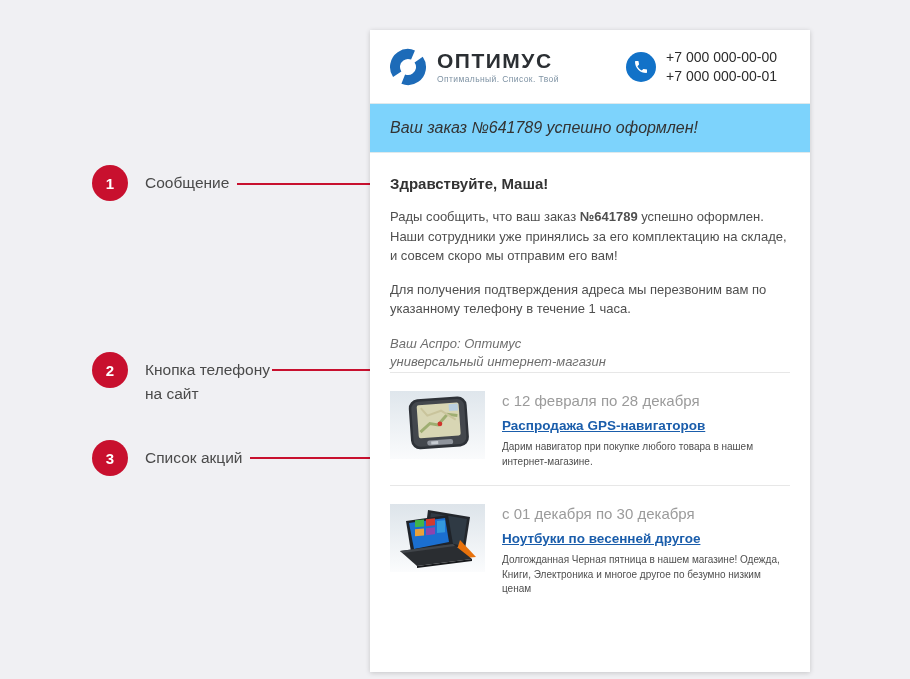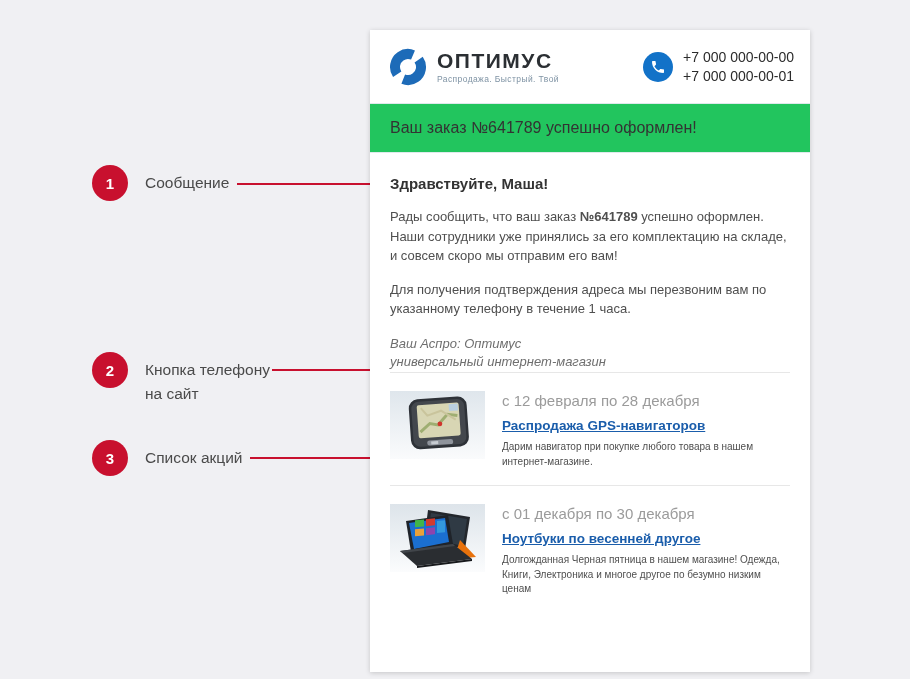--- a/index.html
+++ b/index.html
@@ -30,38 +30,38 @@
 
   
   .email{
     position:absolute;left:370px;top:30px;width:440px;height:642px;
     background:#fff;
     box-shadow:0 1px 5px rgba(0,0,0,.18);
     box-sizing:border-box;
   }
   .email-header{
     display:flex;align-items:center;justify-content:space-between;
-    padding:17px 16px 16px 18px;
+    padding:17px 33px 16px 18px;
   }
   .logo{display:flex;align-items:center;}
   .logo-swirl{width:40px;height:40px;flex:0 0 40px;}
   .logo-textcol{margin-left:9px;}
   .logo-name{font-size:21px;font-weight:bold;color:#2b2f33;letter-spacing:1.5px;line-height:22px;}
   .logo-tagline{font-size:8.5px;color:#7f93a4;letter-spacing:.4px;margin-top:2px;}
   .phone-block{display:flex;align-items:center;}
   .phone-circle{
     width:30px;height:30px;border-radius:50%;background:#1272c8;
     display:flex;align-items:center;justify-content:center;flex:0 0 30px;
   }
   .phone-numbers{margin-left:10px;font-size:14px;color:#2b2b2b;line-height:19px;white-space:nowrap;}
 
   .subject-bar{
-    background:#22c55e;border-top:1px solid #dfe9ec;border-bottom:1px solid #dfe9ec;
+    background:#7dd3fc;border-top:1px solid #dfe9ec;border-bottom:1px solid #dfe9ec;
     padding:15px 20px;
-    font-size:16px;color:#333;
+    font-size:16px;color:#333;font-style:italic;
   }
 
   .email-body{padding:20px 20px 0 20px;}
   .greeting{font-size:15px;font-weight:bold;color:#333;margin:2px 0 15px 0;}
   .para{font-size:13px;color:#4f4f4f;line-height:1.5;margin:0 0 14px 0;max-width:404px;}
   .signature{font-size:13px;color:#6e6e6e;font-style:italic;line-height:1.45;margin-top:16px;}
 
   .cta-wrap{text-align:center;margin:26px 0 24px 0;}
   .cta-button{
     display:inline-block;background:#0e72c7;color:#fff;
@@ -112,21 +112,21 @@
 
 <div class="email">
 
   <div class="email-header">
     <div class="logo">
       <svg class="logo-swirl" viewBox="0 0 40 40">
         <circle cx="20" cy="20" r="13" fill="none" stroke="#1d6bb8" stroke-width="10" stroke-dasharray="33 7.85" transform="rotate(-35 20 20)"></circle>
       </svg>
       <div class="logo-textcol">
         <div class="logo-name">ОПТИМУС</div>
-        <div class="logo-tagline">Распродажа. Быстрый. Твой</div>
+        <div class="logo-tagline">Оптимальный. Список. Твой</div>
       </div>
     </div>
     <div class="phone-block">
       <div class="phone-circle">
         <svg width="16" height="16" viewBox="0 0 24 24">
           <path fill="#ffffff" d="M6.62 10.79c1.44 2.83 3.76 5.14 6.59 6.59l2.2-2.2c.27-.27.67-.36 1.02-.24 1.12.37 2.33.57 3.57.57.55 0 1 .45 1 1V20c0 .55-.45 1-1 1-9.39 0-17-7.61-17-17 0-.55.45-1 1-1h3.5c.55 0 1 .45 1 1 0 1.25.2 2.45.57 3.57.11.35.03.74-.25 1.02l-2.2 2.2z"></path>
         </svg>
       </div>
       <div class="phone-numbers">
         <div>+7 000 000-00-00</div>

